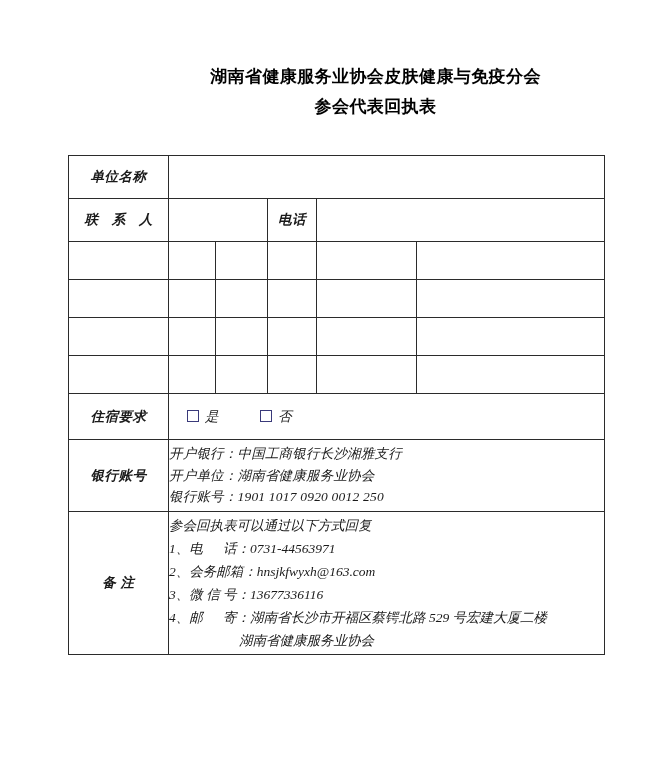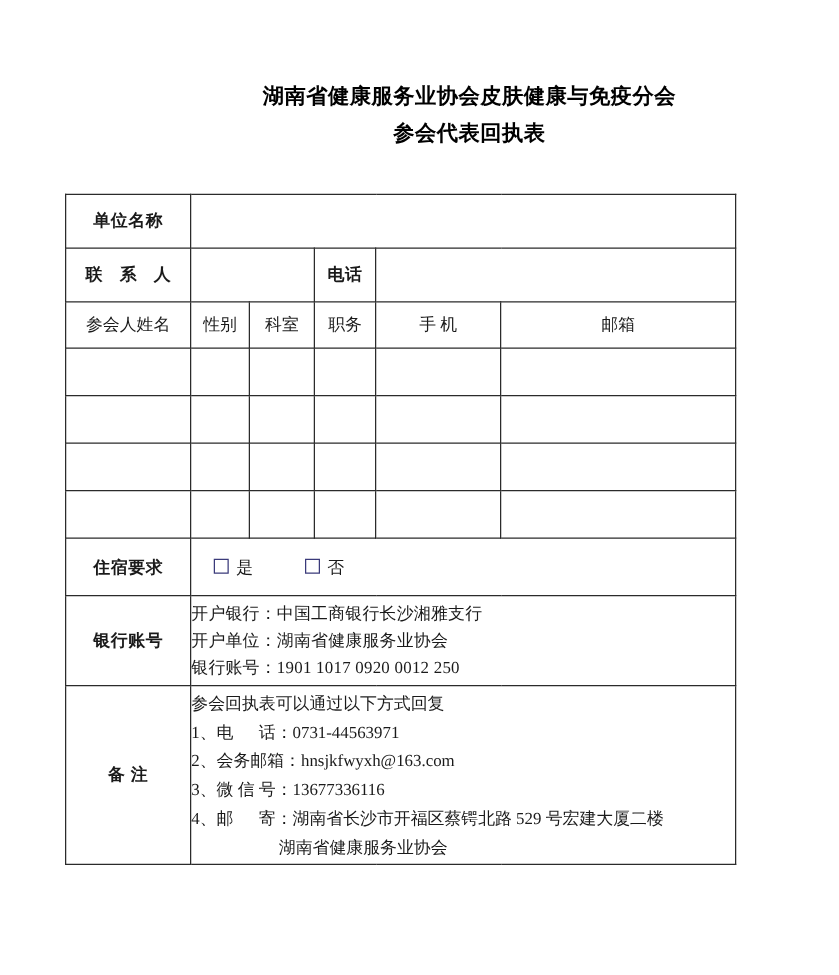--- a/index.html
+++ b/index.html
@@ -35,25 +35,26 @@
     font-weight: bold;
     font-size: 17px;
     letter-spacing: 0.4px;
     line-height: 30px;
     color: #000000;
   }
 
   
   .form-table {
     position: absolute;
-    left: 52px;
+    left: 68px;
     top: 155px;
     width: 536px;
     border-collapse: collapse;
     table-layout: fixed;
+    font-style: italic;
   }
   .form-table td {
     border: 1px solid #2b2b2b;
     padding: 0;
     vertical-align: middle;
     font-size: 13.5px;
     color: #1a1a1a;
   }
 
   
@@ -151,28 +152,20 @@
         <td colspan="5"></td>
       </tr>
 
       <tr class="r-contact">
         <td class="lbl lbl-spaced">联 系 人</td>
         <td colspan="2"></td>
         <td class="lbl">电话</td>
         <td colspan="2"></td>
       </tr>
 
-      <tr>
-        <td class="colhead">参会人姓名</td>
-        <td class="colhead">性别</td>
-        <td class="colhead">科室</td>
-        <td class="colhead">职务</td>
-        <td class="colhead">手  机</td>
-        <td class="colhead">邮箱</td>
-      </tr>
 
       <tr class="r-blank">
         <td></td>
         <td></td>
         <td></td>
         <td></td>
         <td></td>
         <td></td>
       </tr>
       <tr class="r-blank">

